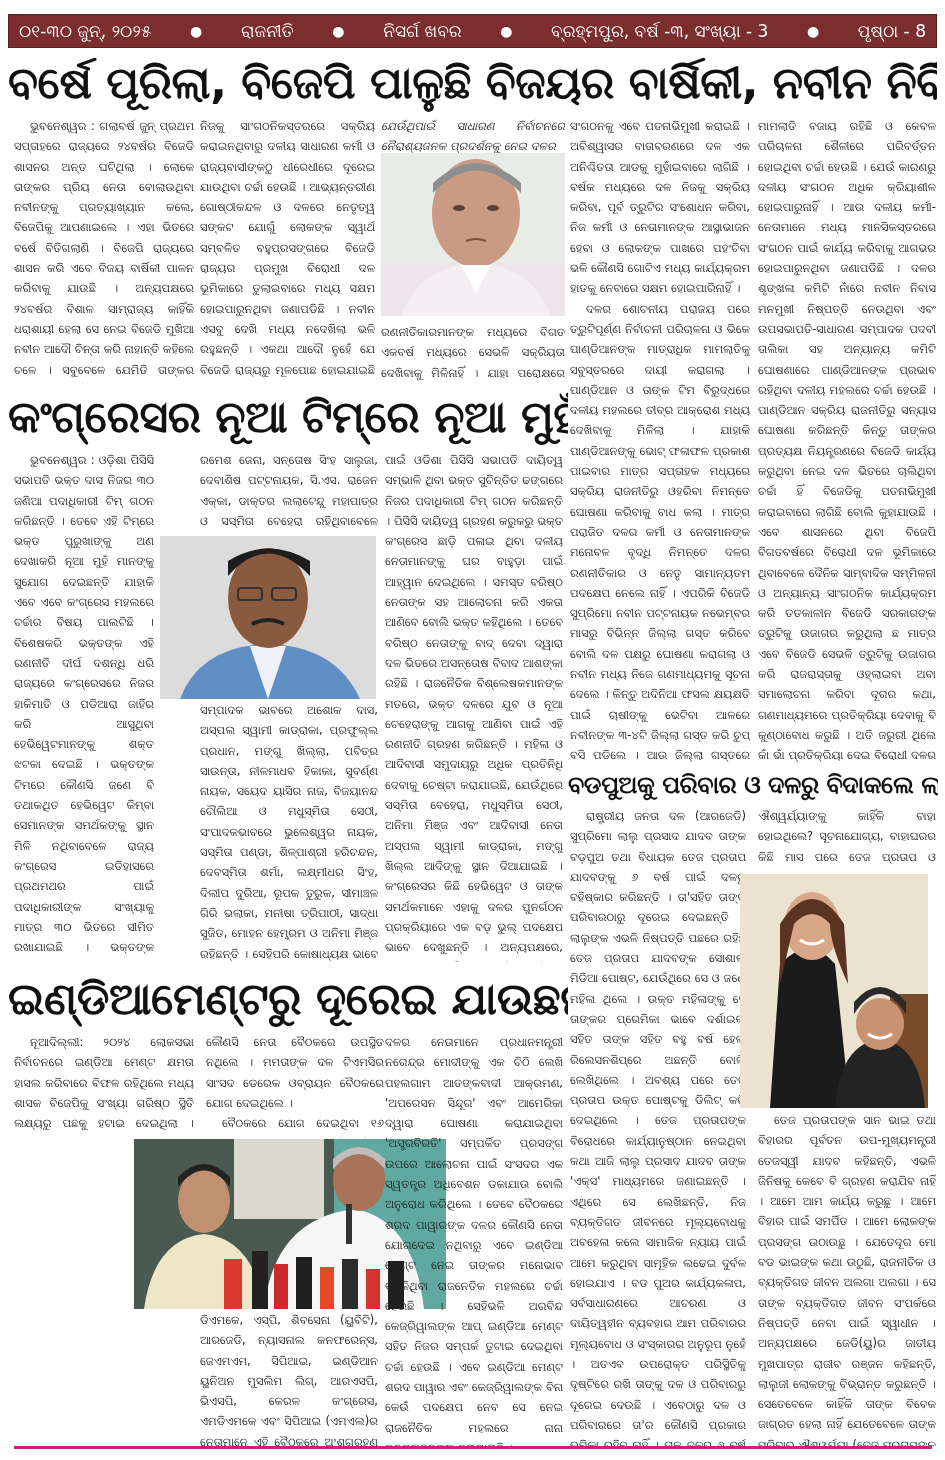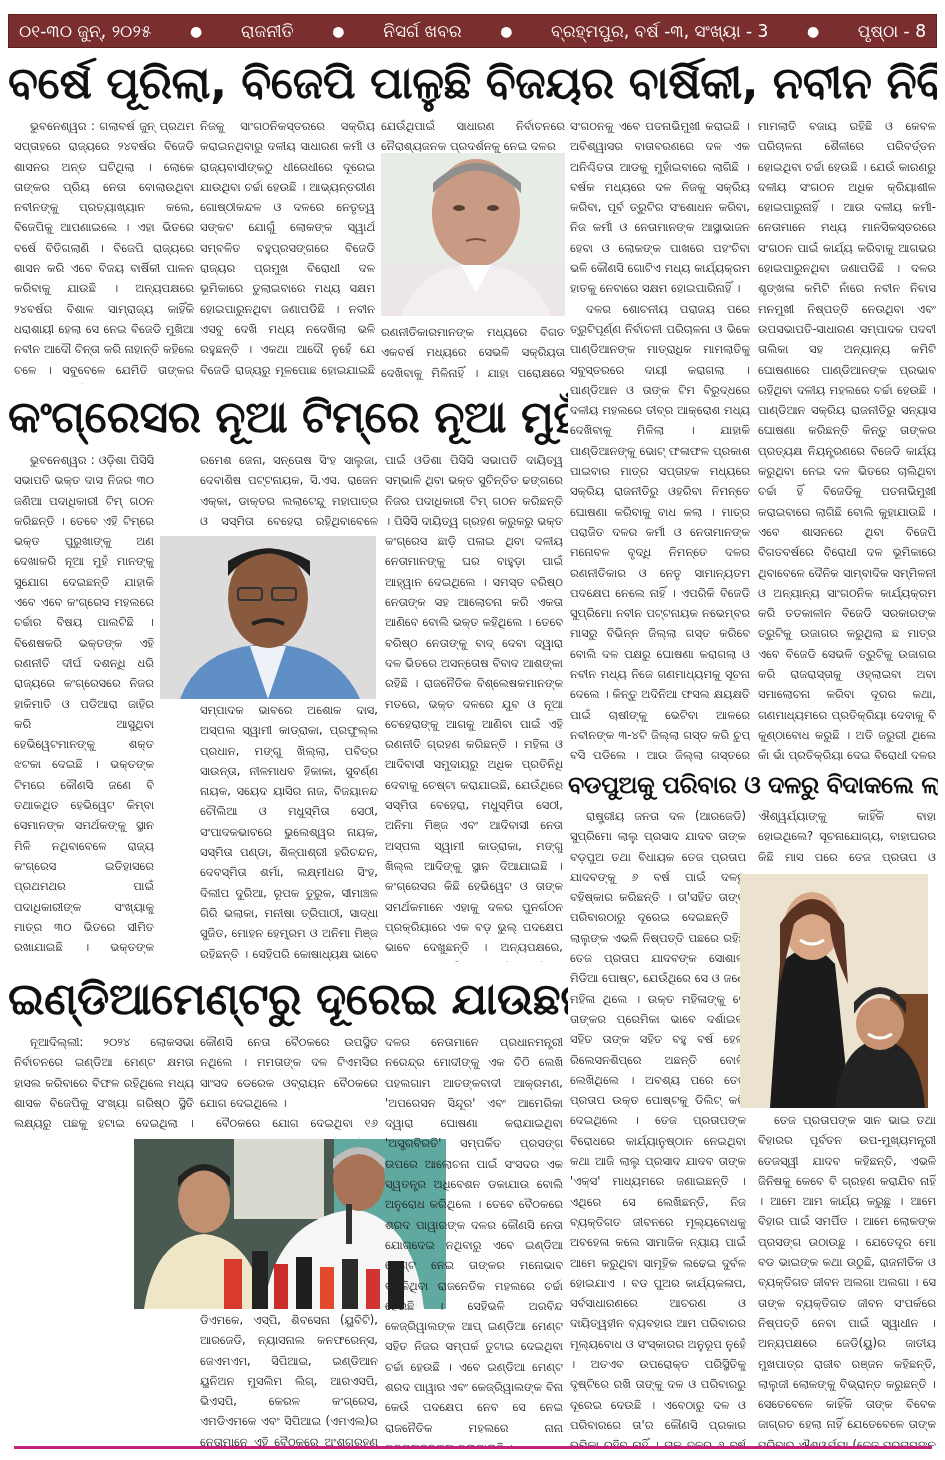--- a/index.html
+++ b/index.html
@@ -55,21 +55,21 @@
 </div>
 
 <h1 class="headline h1">ବର୍ଷେ ପୂରିଲା, ବିଜେପି ପାଳୁଛି ବିଜୟର ବାର୍ଷିକୀ, ନବୀନ ନିର୍ବିକାର</h1>
 
 <div class="col" style="left:14px; top:116px; width:180px; height:268px;">
   <p>ଭୁବନେଶ୍ୱର : ଗଲାବର୍ଷ ଜୁନ୍ ପ୍ରଥମ ସପ୍ତାହରେ ରାଜ୍ୟରେ ୨୪ବର୍ଷର ବିଜେଡି ଶାସନର ଅନ୍ତ ଘଟିଥିଲା । ଲୋକେ ତାଙ୍କର ପ୍ରିୟ ନେତା ବୋଲାଉଥିବା ନବୀନଙ୍କୁ ପ୍ରତ୍ୟାଖ୍ୟାନ କଲେ, ବିଜେପିକୁ ଆପଣାଇଲେ । ଏହା ଭିତରେ ବର୍ଷେ ବିତିଗଲାଣି । ବିଜେପି ରାଜ୍ୟରେ ଶାସନ କରି ଏବେ ବିଜୟ ବାର୍ଷିକୀ ପାଳନ କରିବାକୁ ଯାଉଛି । ଅନ୍ୟପକ୍ଷରେ ୨୪ବର୍ଷର ବିଶାଳ ସାମ୍ରାଜ୍ୟ କାହିଁକି ଧରାଶାୟୀ ହେଲା ସେ ନେଇ ବିଜେଡି ମୁଖିଆ ନବୀନ ଆଦୌ ଚିନ୍ତା କରି ନାହାନ୍ତି କହିଲେ ଚଳେ । ସବୁବେଳେ ଯେମିତି ତାଙ୍କର ଚିନ୍ତାହୀନ ମୁହଁ, ଆଜିବି ସେଇଆ । ନିର୍ବିକାର ପୁରୁଷ ! ଏକଦା ଦେଶର ସର୍ବାଧିକ ସଫଳ ଆଂଚଳିକ ଦଳ ଭାବେ ପରିଗଣିତ ହେଉଥିବା ବିଜେଡି କିନ୍ତୁ ଏବେ ବିଭିନ୍ନ କାରଣରୁ</p>
 </div>
 <div class="col" style="left:200px; top:116px; width:175px; height:268px;">
   <p class="noind">ନିଜକୁ ସାଂଗଠନିକସ୍ତରରେ ସକ୍ରିୟ କରାଇନଥିବାରୁ ଦଳୀୟ ସାଧାରଣ କର୍ମୀ ଓ ରାଜ୍ୟବାସୀଙ୍କଠୁ ଧୀରେଧୀରେ ଦୂରେଇ ଯାଉଥିବା ଚର୍ଚ୍ଚା ହେଉଛି । ଆଭ୍ୟନ୍ତରୀଣ ଗୋଷ୍ଠୀକନ୍ଦଳ ଓ ଦଳରେ ନେତୃତ୍ୱ ସଙ୍କଟ ଯୋଗୁଁ ଲୋକଙ୍କ ସ୍ୱାର୍ଥ ସମ୍ବଳିତ ବହୁପ୍ରସଙ୍ଗରେ ବିଜେଡି ରାଜ୍ୟର ପ୍ରମୁଖ ବିରୋଧୀ ଦଳ ଭୂମିକାରେ ତୁଲାଇବାରେ ମଧ୍ୟ ସକ୍ଷମ ହୋଇପାରୁନଥିବା ଜଣାପଡିଛି । ନବୀନ ଏସବୁ ଦେଖି ମଧ୍ୟ ନଦେଖିଲା ଭଳି ରହୁଛନ୍ତି । ଏକଥା ଆଦୌ ନୁହେଁ ଯେ ବିଜେଡି ରାଜ୍ୟରୁ ମୂଳପୋଛ ହୋଇଯାଇଛି । ବିଧାନସଭାରେ ୫୧ଟି ସିଟ ପାଇ ଏକ ଶକ୍ତିଶାଳୀ ବିରୋଧୀଦଳ ଭାବେ ରହିଛି ବିଜେଡି । କିନ୍ତୁ କ୍ଷମତାରୁ ଯିବାର ନୈରାଶ୍ୟକୁ ବୋଧହୁଏ ଦଳୀୟ ମୁଖ୍ୟ ହଜମ କରି ପାରୁ ନାହାନ୍ତି ।</p>
 </div>
-<div class="col" style="left:381px; top:116px; width:184px; height:42px;">
+<div class="col" style="left:381px; top:116px; width:184px; height:42px;font-style:italic;">
   <p class="noind">ଯେଉଁଥିପାଇଁ ସାଧାରଣ ନିର୍ବାଚନରେ ନୈରାଶ୍ୟଜନକ ପ୍ରଦର୍ଶନକୁ ନେଇ ଦଳର</p>
 </div>
 <div class="photo" style="left:381px; top:153px; width:184px; height:163px;">
   <svg viewBox="0 0 184 163" preserveAspectRatio="none">
     <rect width="184" height="163" fill="#e8ece6"></rect>
     <rect x="0" y="110" width="184" height="53" fill="#ece6ea"></rect>
     <ellipse cx="95" cy="60" rx="44" ry="54" fill="#c99a84"></ellipse>
     <path d="M52 40 Q95 -5 140 40 L140 30 Q95 -10 52 30 Z" fill="#8f8f8f"></path>
     <path d="M20 163 Q40 110 95 112 Q150 110 170 163 Z" fill="#f2eef2"></path>
     <path d="M80 112 L95 140 L110 112 Z" fill="#ffffff"></path>
@@ -142,21 +142,21 @@
   <p>ତେଜ ପ୍ରତାପଙ୍କ ସାନ ଭାଇ ତଥା ବିହାରର ପୂର୍ବତନ ଉପ-ମୁଖ୍ୟମନ୍ତ୍ରୀ ତେଜସ୍ୱୀ ଯାଦବ କହିଛନ୍ତି, ଏଭଳି ଜିନିଷକୁ କେବେ ବି ଗ୍ରହଣ କରାଯିବ ନାହିଁ । ଆମେ ଆମ କାର୍ଯ୍ୟ କରୁଛୁ । ଆମେ ବିହାର ପାଇଁ ସମର୍ପିତ । ଆମେ ଲୋକଙ୍କ ପ୍ରସଙ୍ଗ ଉଠାଉଛୁ । ଯେତେଦୂର ମୋ ବଡ ଭାଇଙ୍କ କଥା ଉଠୁଛି, ରାଜନୀତିକ ଓ ବ୍ୟକ୍ତିଗତ ଜୀବନ ଅଲଗା ଅଲଗା । ସେ ତାଙ୍କ ବ୍ୟକ୍ତିଗତ ଜୀବନ ସଂପର୍କରେ ନିଷ୍ପତ୍ତି ନେବା ପାଇଁ ସ୍ୱାଧୀନ । ଅନ୍ୟପକ୍ଷରେ ଜେଡି(ୟୁ)ର ଜାତୀୟ ମୁଖପାତ୍ର ରାଜୀବ ରଞ୍ଜନ କହିଛନ୍ତି, ଲାଲୁଜୀ ଲୋକଙ୍କୁ ବିଭ୍ରାନ୍ତ କରୁଛନ୍ତି । ସେତେବେଳେ କାହିଁକି ତାଙ୍କ ବିବେକ ଜାଗ୍ରତ ହେଲା ନାହିଁ ଯେତେବେଳେ ତାଙ୍କ ପରିବାର ଐଶ୍ୱର୍ଯ୍ୟା (ତେଜ ପ୍ରତାପଙ୍କ ପୂର୍ବତନ ପତ୍ନୀ)ଙ୍କ ବିରୋଧରେ ଘୃଣ୍ୟ କାର୍ଯ୍ୟ କରୁଥିଲା । ଏହା ସଂପୂର୍ଣ୍ଣ ଭାବେ ଅନୈତିକତା । ନିର୍ବାଚନ ବେଳେ ସେ ଲୋକଙ୍କୁ ଭୁଆଁ ବୁଲାଉଛନ୍ତି ।</p>
 </div>
 
 <h2 class="headline h3">ଇଣ୍ଡିଆମେଣ୍ଟରୁ ଦୂରେଇ ଯାଉଛନ୍ତି ଆପ୍ ଓ ଏନସିପି</h2>
 
 <div class="col" style="left:14px; top:1032px; width:180px; height:106px;">
   <p>ନୂଆଦିଲ୍ଲୀ: ୨୦୨୪ ଲୋକସଭା ନିର୍ବାଚନରେ ଇଣ୍ଡିଆ ମେଣ୍ଟ କ୍ଷମତା ହାସଲ କରିବାରେ ବିଫଳ ରହିଥିଲେ ମଧ୍ୟ ଶାସକ ବିଜେପିକୁ ସଂଖ୍ୟା ଗରିଷ୍ଠ ସ୍ଥିତି ଲକ୍ଷ୍ୟରୁ ପଛକୁ ହଟାଇ ଦେଇଥିଲା । ପ୍ରଧାନମନ୍ତ୍ରୀ ନରେନ୍ଦ୍ର ମୋଦୀଙ୍କୁ ଏନଡିଏ ସହଯୋଗୀ ଦଳଙ୍କର ସହାୟତା ନେବାକୁ ଇଣ୍ଡିଆ ମେଣ୍ଟ ବାଧ କରିଦେଇଥିଲା । କେନ୍ଦ୍ରରେ ସରକାର ଗଠନ ହେବାର ଏକ ବର୍ଷ ମଧ୍ୟରେ ବିରୋଧୀ ଇଣ୍ଡିଆ ମେଣ୍ଟରେ ଫାଟ ନଜର ଆସିଛି । ମେଣ୍ଟର ଘର କଳି ପଦାରେ ପଡିଲାଣି । ଏନସିପି ଏବଂ ଆପ୍ ମେଣ୍ଟରୁ ଦୂରେଇବାରେ ଲାଗିଥିବା ବେଳେ ଟିଏମସି ପ୍ରମୁଖ ମମତା ବାନାର୍ଜୀ ମେଣ୍ଟ ମୁହାଁ ହେବାରେ ଲାଗିଛନ୍ତି ।</p>
 </div>
 <div class="col" style="left:14px; top:1138px; width:116px; height:308px;">
 </div>
-<div class="col" style="left:200px; top:1032px; width:178px; height:106px;">
+<div class="col" style="left:206px; top:1032px; width:178px; height:106px;">
   <p class="noind">କୌଣସି ନେତା ବୈଠକରେ ଉପସ୍ଥିତ ନଥିଲେ । ମମତାଙ୍କ ଦଳ ଟିଏମସିର ସାଂସଦ ଡେରେକ ଓବ୍ରାୟନ ବୈଠକରେ ଯୋଗ ଦେଇଥିଲେ ।</p>
     <p>ବୈଠକରେ ଯୋଗ ଦେଇଥିବା ୧୬ ଦଳଙ୍କ ମଧ୍ୟରେ କଂଗ୍ରେସ, ଟିଏମସି,</p>
 </div>
 <div class="photo" style="left:134px; top:1139px; width:312px; height:170px;">
   <svg viewBox="0 0 312 170" preserveAspectRatio="none">
     <rect width="312" height="170" fill="#4a5a50"></rect>
     <rect x="200" y="0" width="112" height="170" fill="#5fa9a0"></rect>
     <rect x="100" y="0" width="90" height="80" fill="#d9d9d0"></rect>
     <path d="M10 170 Q20 100 70 95 Q120 100 130 170 Z" fill="#efe6c8"></path>
     <ellipse cx="70" cy="62" rx="26" ry="32" fill="#c09070"></ellipse>

